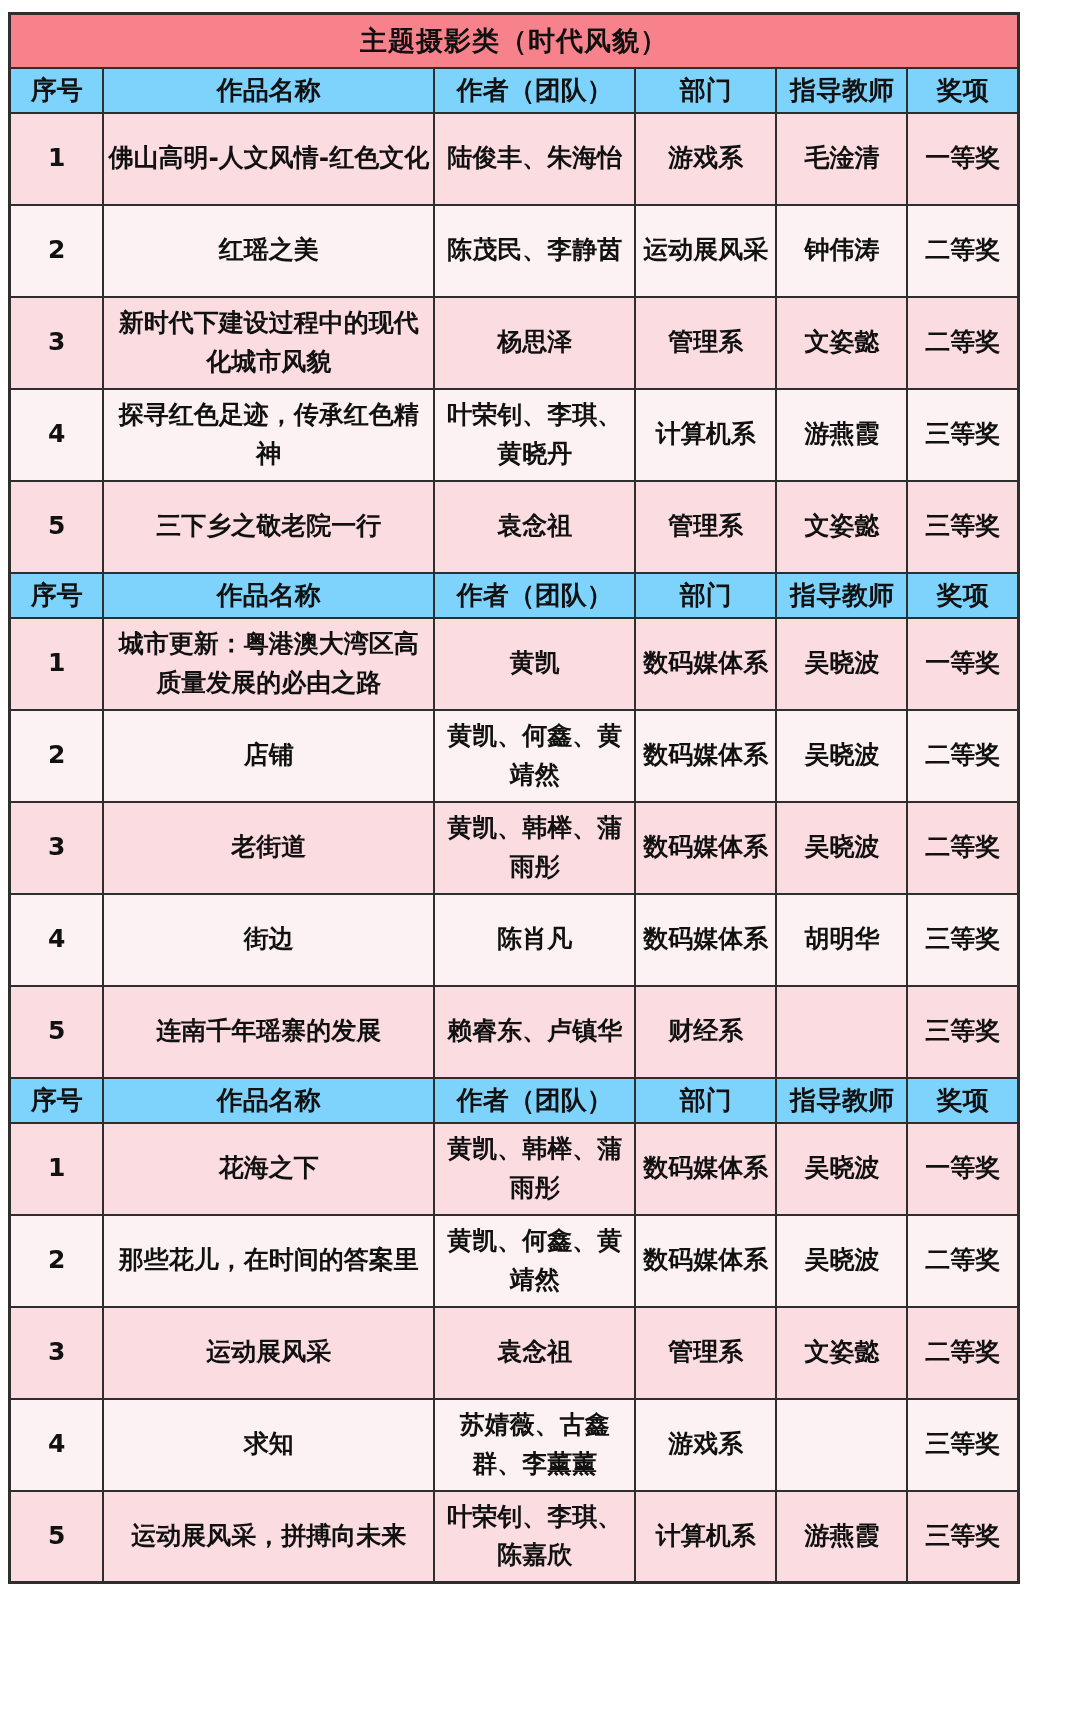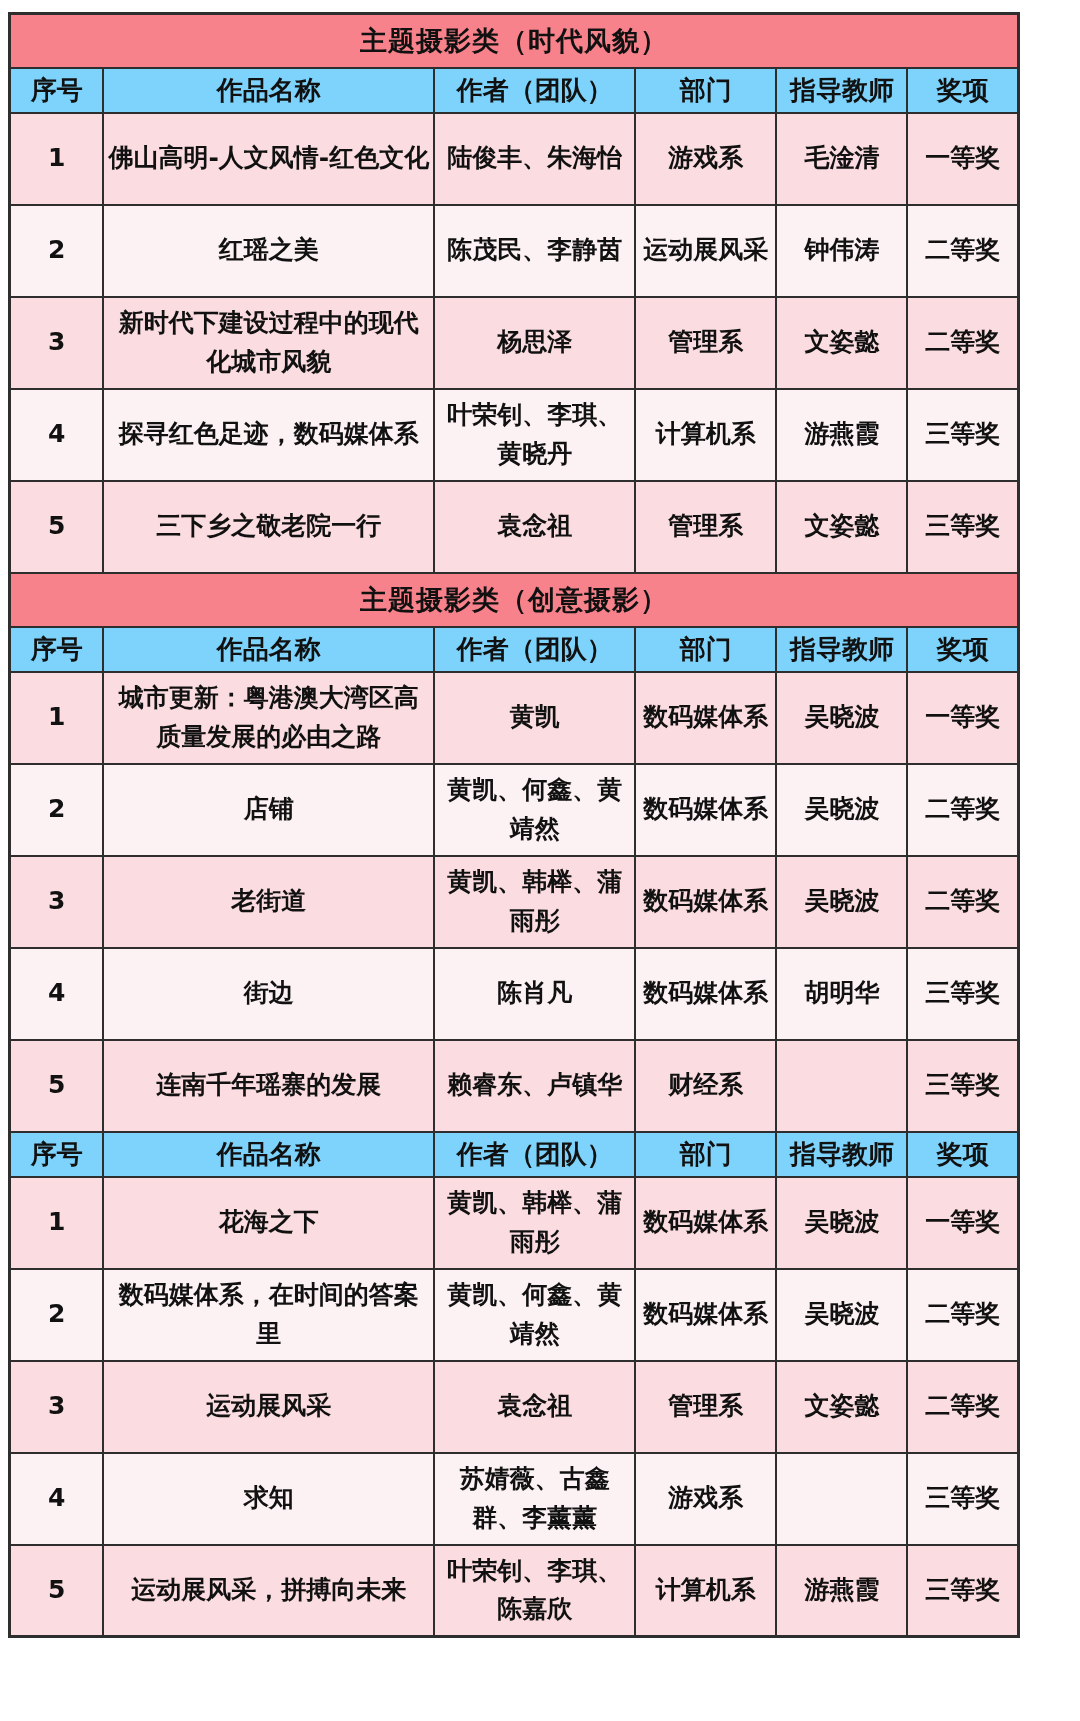--- a/index.html
+++ b/index.html
@@ -98,36 +98,33 @@
         <tr class="data-row row-pink">
           <td>3</td>
           <td class="work-cell">新时代下建设过程中的现代化城市风貌</td>
           <td>杨思泽</td>
           <td>管理系</td>
           <td>文姿懿</td>
           <td>二等奖</td>
         </tr>
         <tr class="data-row row-light">
           <td>4</td>
-          <td class="work-cell">探寻红色足迹，数码媒体系</td>
+          <td class="work-cell">探寻红色足迹，传承红色精神</td>
           <td>叶荣钊、李琪、黄晓丹</td>
           <td>计算机系</td>
           <td>游燕霞</td>
           <td>三等奖</td>
         </tr>
         <tr class="data-row row-pink">
           <td>5</td>
           <td class="work-cell">三下乡之敬老院一行</td>
           <td>袁念祖</td>
           <td>管理系</td>
           <td>文姿懿</td>
           <td>三等奖</td>
-        </tr>
-        <tr class="section-band">
-          <td colspan="6">主题摄影类（创意摄影）</td>
         </tr>
         <tr class="col-head">
           <th>序号</th>
           <th>作品名称</th>
           <th>作者（团队）</th>
           <th>部门</th>
           <th>指导教师</th>
           <th>奖项</th>
         </tr>
         <tr class="data-row row-pink">
@@ -181,21 +178,21 @@
         <tr class="data-row row-pink">
           <td>1</td>
           <td class="work-cell">花海之下</td>
           <td>黄凯、韩榉、蒲雨彤</td>
           <td>数码媒体系</td>
           <td>吴晓波</td>
           <td>一等奖</td>
         </tr>
         <tr class="data-row row-light">
           <td>2</td>
-          <td class="work-cell">数码媒体系，在时间的答案里</td>
+          <td class="work-cell">那些花儿，在时间的答案里</td>
           <td>黄凯、何鑫、黄靖然</td>
           <td>数码媒体系</td>
           <td>吴晓波</td>
           <td>二等奖</td>
         </tr>
         <tr class="data-row row-pink">
           <td>3</td>
           <td class="work-cell">运动展风采</td>
           <td>袁念祖</td>
           <td>管理系</td>

